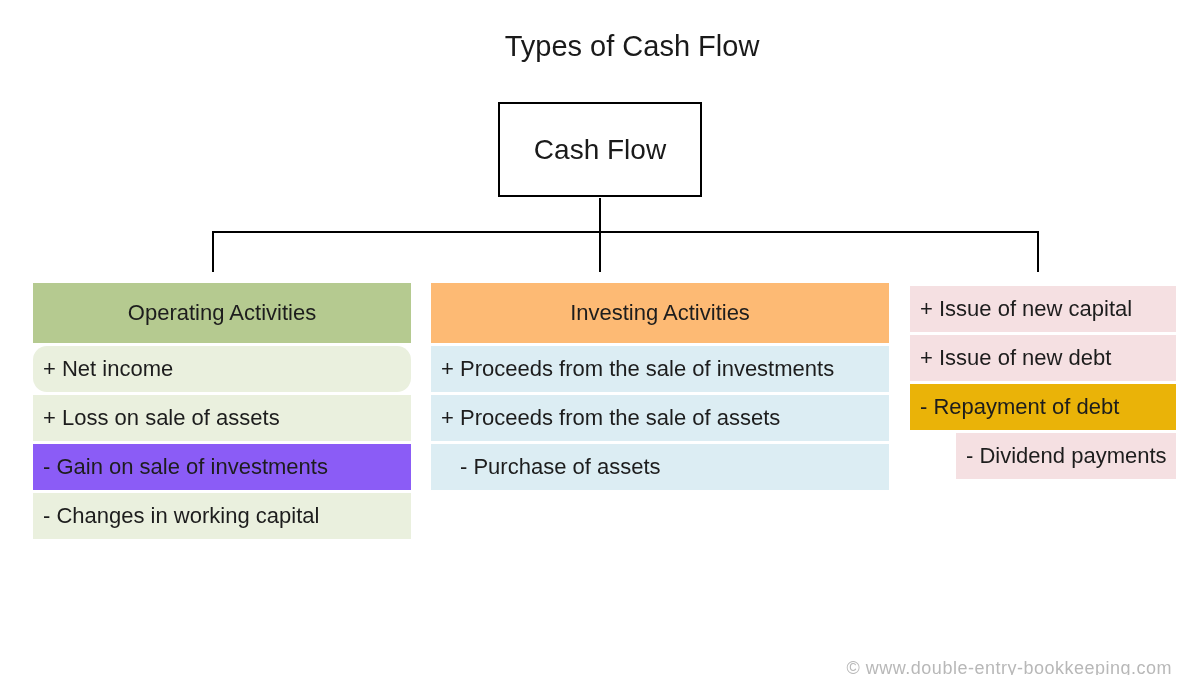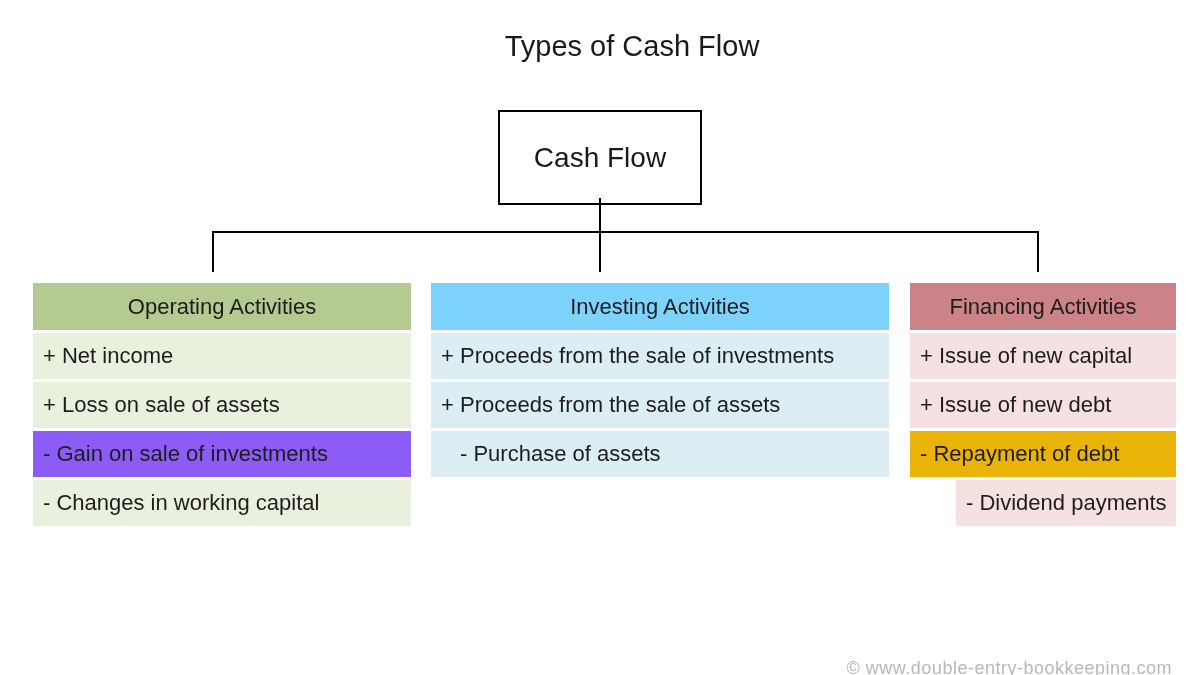--- a/index.html
+++ b/index.html
@@ -22,21 +22,21 @@
     left: 0;
     width: 100%;
     text-align: center;
     font-size: 29px;
     color: #1a1a1a;
     margin-left: 32px;
   }
   .root-box {
     position: absolute;
     left: 498px;
-    top: 110px;
+    top: 102px;
     width: 204px;
     height: 95px;
     box-sizing: border-box;
     border: 2px solid #000000;
     background: #ffffff;
     display: flex;
     align-items: center;
     justify-content: center;
     font-size: 28px;
     color: #1a1a1a;
@@ -51,21 +51,21 @@
   .line.drop-mid    { left: 599px; top: 231px; width: 2px;  height: 41px; }
   .line.drop-right  { left: 1037px; top: 231px; width: 2px; height: 41px; }
   .column {
     position: absolute;
     top: 283px;
   }
   .col-operating { left: 33px;  width: 378px; }
   .col-investing { left: 431px; width: 458px; }
   .col-financing { left: 910px; width: 266px; }
   .col-header {
-    height: 47px;
+    height: 60px;
     display: flex;
     align-items: center;
     justify-content: center;
     font-size: 22px;
     color: #1d1d1d;
   }
   .col-row {
     height: 46px;
     margin-top: 3px;
     display: flex;
@@ -98,35 +98,34 @@
   </div>
 
   <div class="line stem"></div>
   <div class="line rail"></div>
   <div class="line drop-left"></div>
   <div class="line drop-mid"></div>
   <div class="line drop-right"></div>
 
   <div class="column col-operating">
     <div class="col-header" style="background: rgb(181, 202, 144);">Operating Activities</div>
-    <div class="col-row" style="background: rgb(234, 240, 222);">+ Net income</div>
+    <div class="col-row" style="background: rgb(234, 240, 222); border-radius: 14px;">+ Net income</div>
     <div class="col-row" style="background: rgb(234, 240, 222);">+ Loss on sale of assets</div>
     <div class="col-row" style="background: #8b5cf6;">- Gain on sale of investments</div>
     <div class="col-row" style="background: rgb(234, 240, 222);">- Changes in working capital</div>
   </div>
 
   <div class="column col-investing">
-    <div class="col-header" style="background: #7dd3fc;">Investing Activities</div>
+    <div class="col-header" style="background: #fdba74;">Investing Activities</div>
     <div class="col-row" style="background: rgb(220, 237, 243);">+ Proceeds from the sale of investments</div>
     <div class="col-row" style="background: rgb(220, 237, 243);">+ Proceeds from the sale of assets</div>
     <div class="col-row" style="background: rgb(220, 237, 243); padding-left: 29px;">- Purchase of assets</div>
   </div>
 
   <div class="column col-financing">
-    <div class="col-header" style="background: rgb(203, 131, 135);">Financing Activities</div>
     <div class="col-row" style="background: rgb(245, 224, 226);">+ Issue of new capital</div>
     <div class="col-row" style="background: rgb(245, 224, 226);">+ Issue of new debt</div>
     <div class="col-row" style="background: #eab308;">- Repayment of debt</div>
     <div class="col-row" style="background: rgb(245, 224, 226); margin-left: 46px;">- Dividend payments</div>
   </div>
 
   <div class="footer">© www.double-entry-bookkeeping.com</div>
 
 </div>
 

